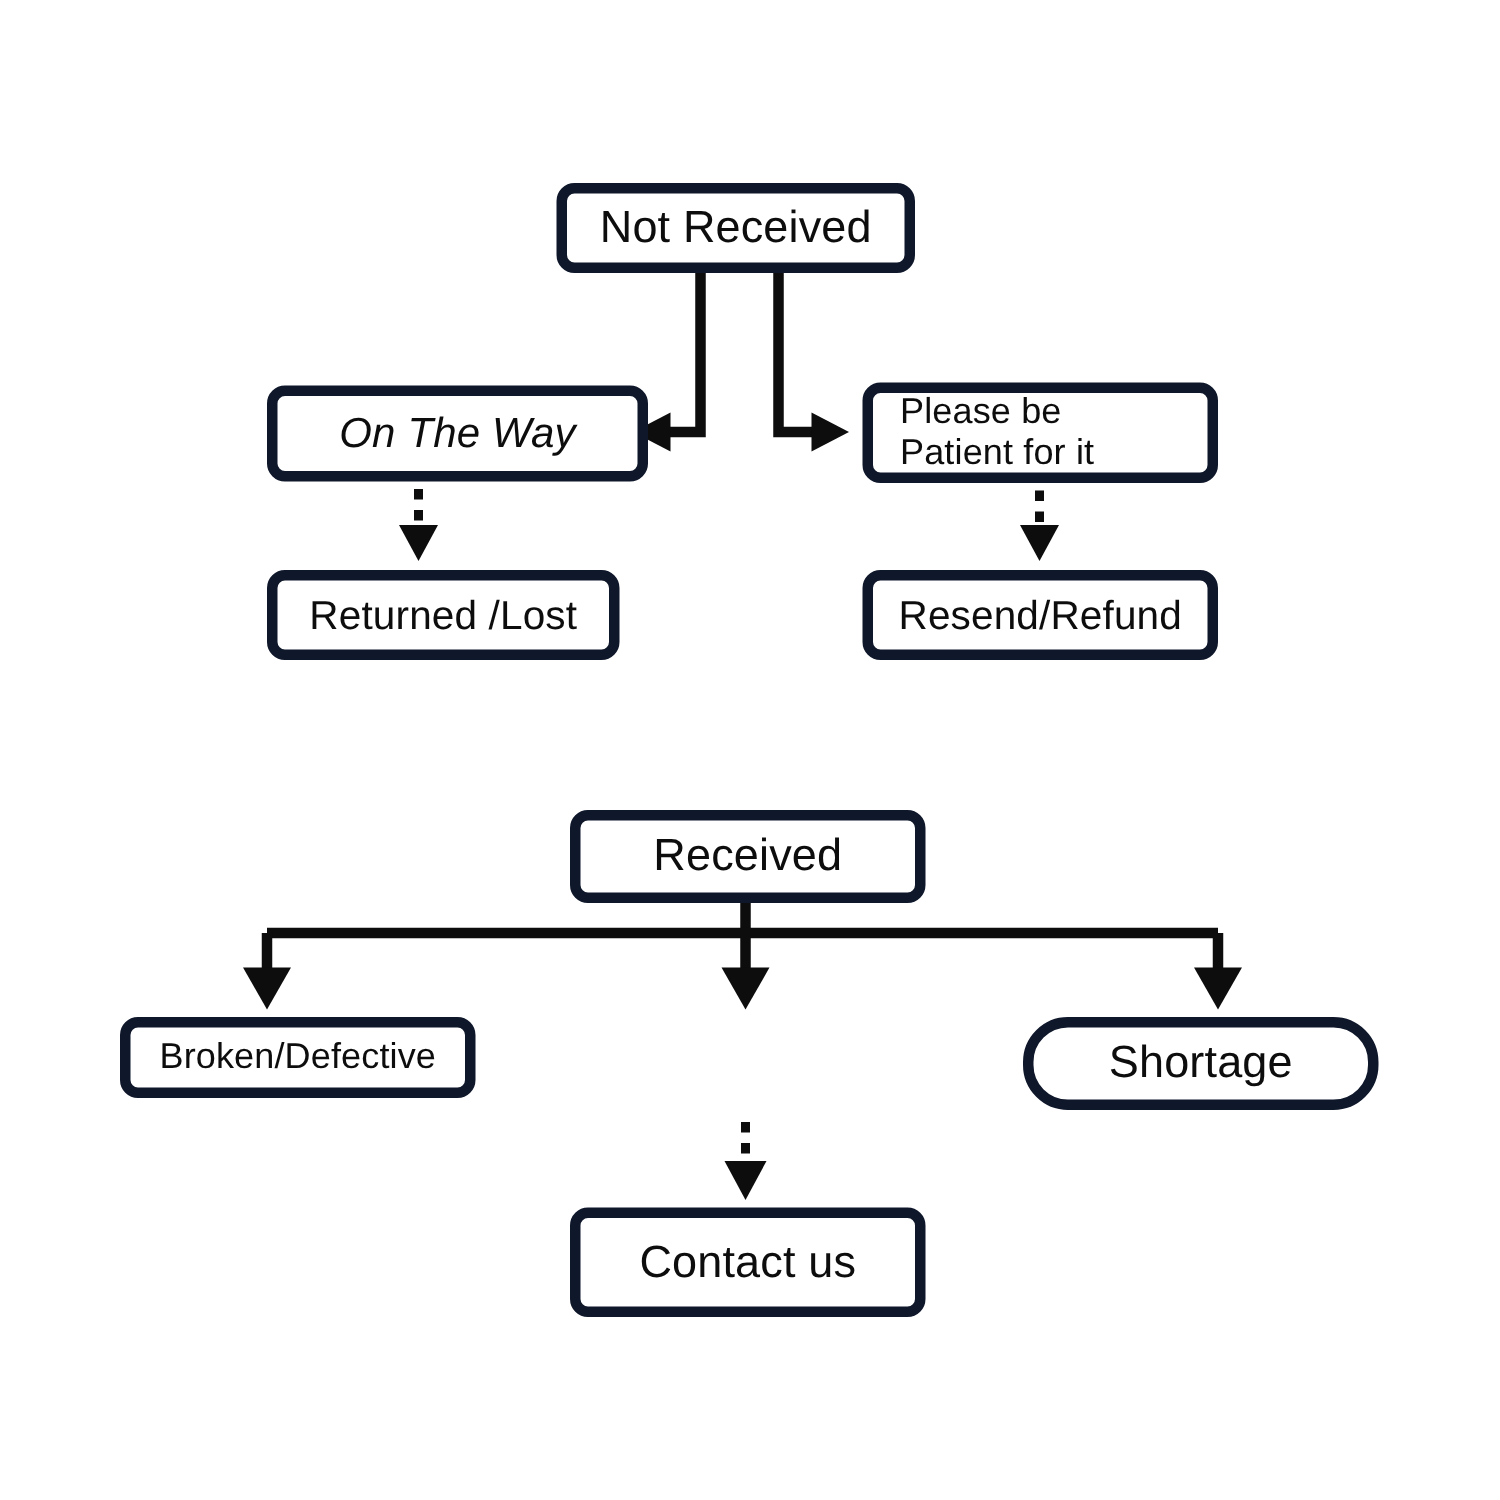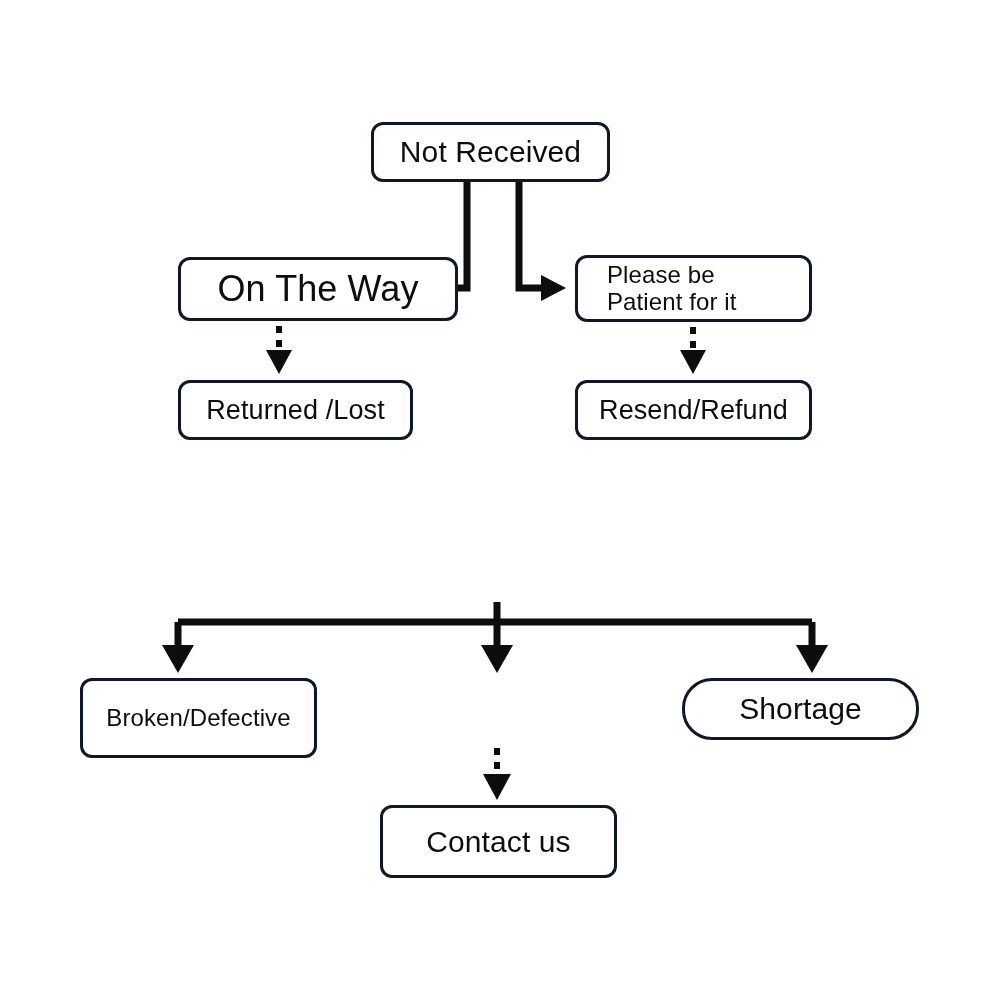--- a/index.html
+++ b/index.html
@@ -17,45 +17,45 @@
     width: 1000px;
     height: 1000px;
     background: #ffffff;
     overflow: hidden;
   }
   
   .node {
     position: absolute;
     box-sizing: border-box;
     background: #ffffff;
-    border: 3px solid #0f172a;
+    border: 7px solid #0f172a;
     border-radius: 12px;
     display: flex;
     align-items: center;
     justify-content: center;
     color: #0d0d0d;
     line-height: 1.12;
     text-align: center;
     white-space: pre-line;
     letter-spacing: 0.1px;
   }
   .node.align-left {
     justify-content: flex-start;
     text-align: left;
-    padding-left: 29px;
+    padding-left: 18px;
   }
   
   #node-not-received   { left: 371px; top: 122px; width: 239px; height: 60px; font-size: 30px; }
-  #node-on-the-way     { left: 178px; top: 257px; width: 280px; height: 64px; font-size: 36px; }
+  #node-on-the-way     { left: 178px; top: 257px; width: 254px; height: 64px; font-size: 28px; font-style: italic; }
   #node-please-patient { left: 575px; top: 255px; width: 237px; height: 67px; font-size: 24px; }
   #node-returned-lost  { left: 178px; top: 380px; width: 235px; height: 60px; font-size: 27px; }
   #node-resend-refund  { left: 575px; top: 380px; width: 237px; height: 60px; font-size: 27px; }
 
   #node-received       { left: 380px; top: 540px; width: 237px; height: 62px; font-size: 30px; }
-  #node-broken         { left: 80px;  top: 678px; width: 237px; height: 80px; font-size: 24px; }
+  #node-broken         { left: 80px;  top: 678px; width: 237px; height: 54px; font-size: 24px; }
   #node-wrong-items    { left: 380px; top: 678px; width: 237px; height: 62px; font-size: 26px; }
   #node-shortage       { left: 682px; top: 678px; width: 237px; height: 62px; font-size: 30px; border-radius: 30px; }
   #node-contact-us     { left: 380px; top: 805px; width: 237px; height: 73px; font-size: 30px; }
 
   
   #connectors {
     position: absolute;
     left: 0;
     top: 0;
     width: 1000px;
@@ -138,20 +138,21 @@
 
   <div class="node" id="node-on-the-way">On The Way</div>
 
   <div class="node align-left" id="node-please-patient">Please be
 Patient for it</div>
 
   <div class="node" id="node-resend-refund">Resend/Refund</div>
 
   <div class="node" id="node-returned-lost">Returned /Lost</div>
 
+  <div class="node" id="node-received">Received</div>
 
   <div class="node" id="node-broken">Broken/Defective</div>
 
 
   <div class="node" id="node-shortage">Shortage</div>
 
   <div class="node" id="node-contact-us">Contact us</div>
 
 </div>
 

